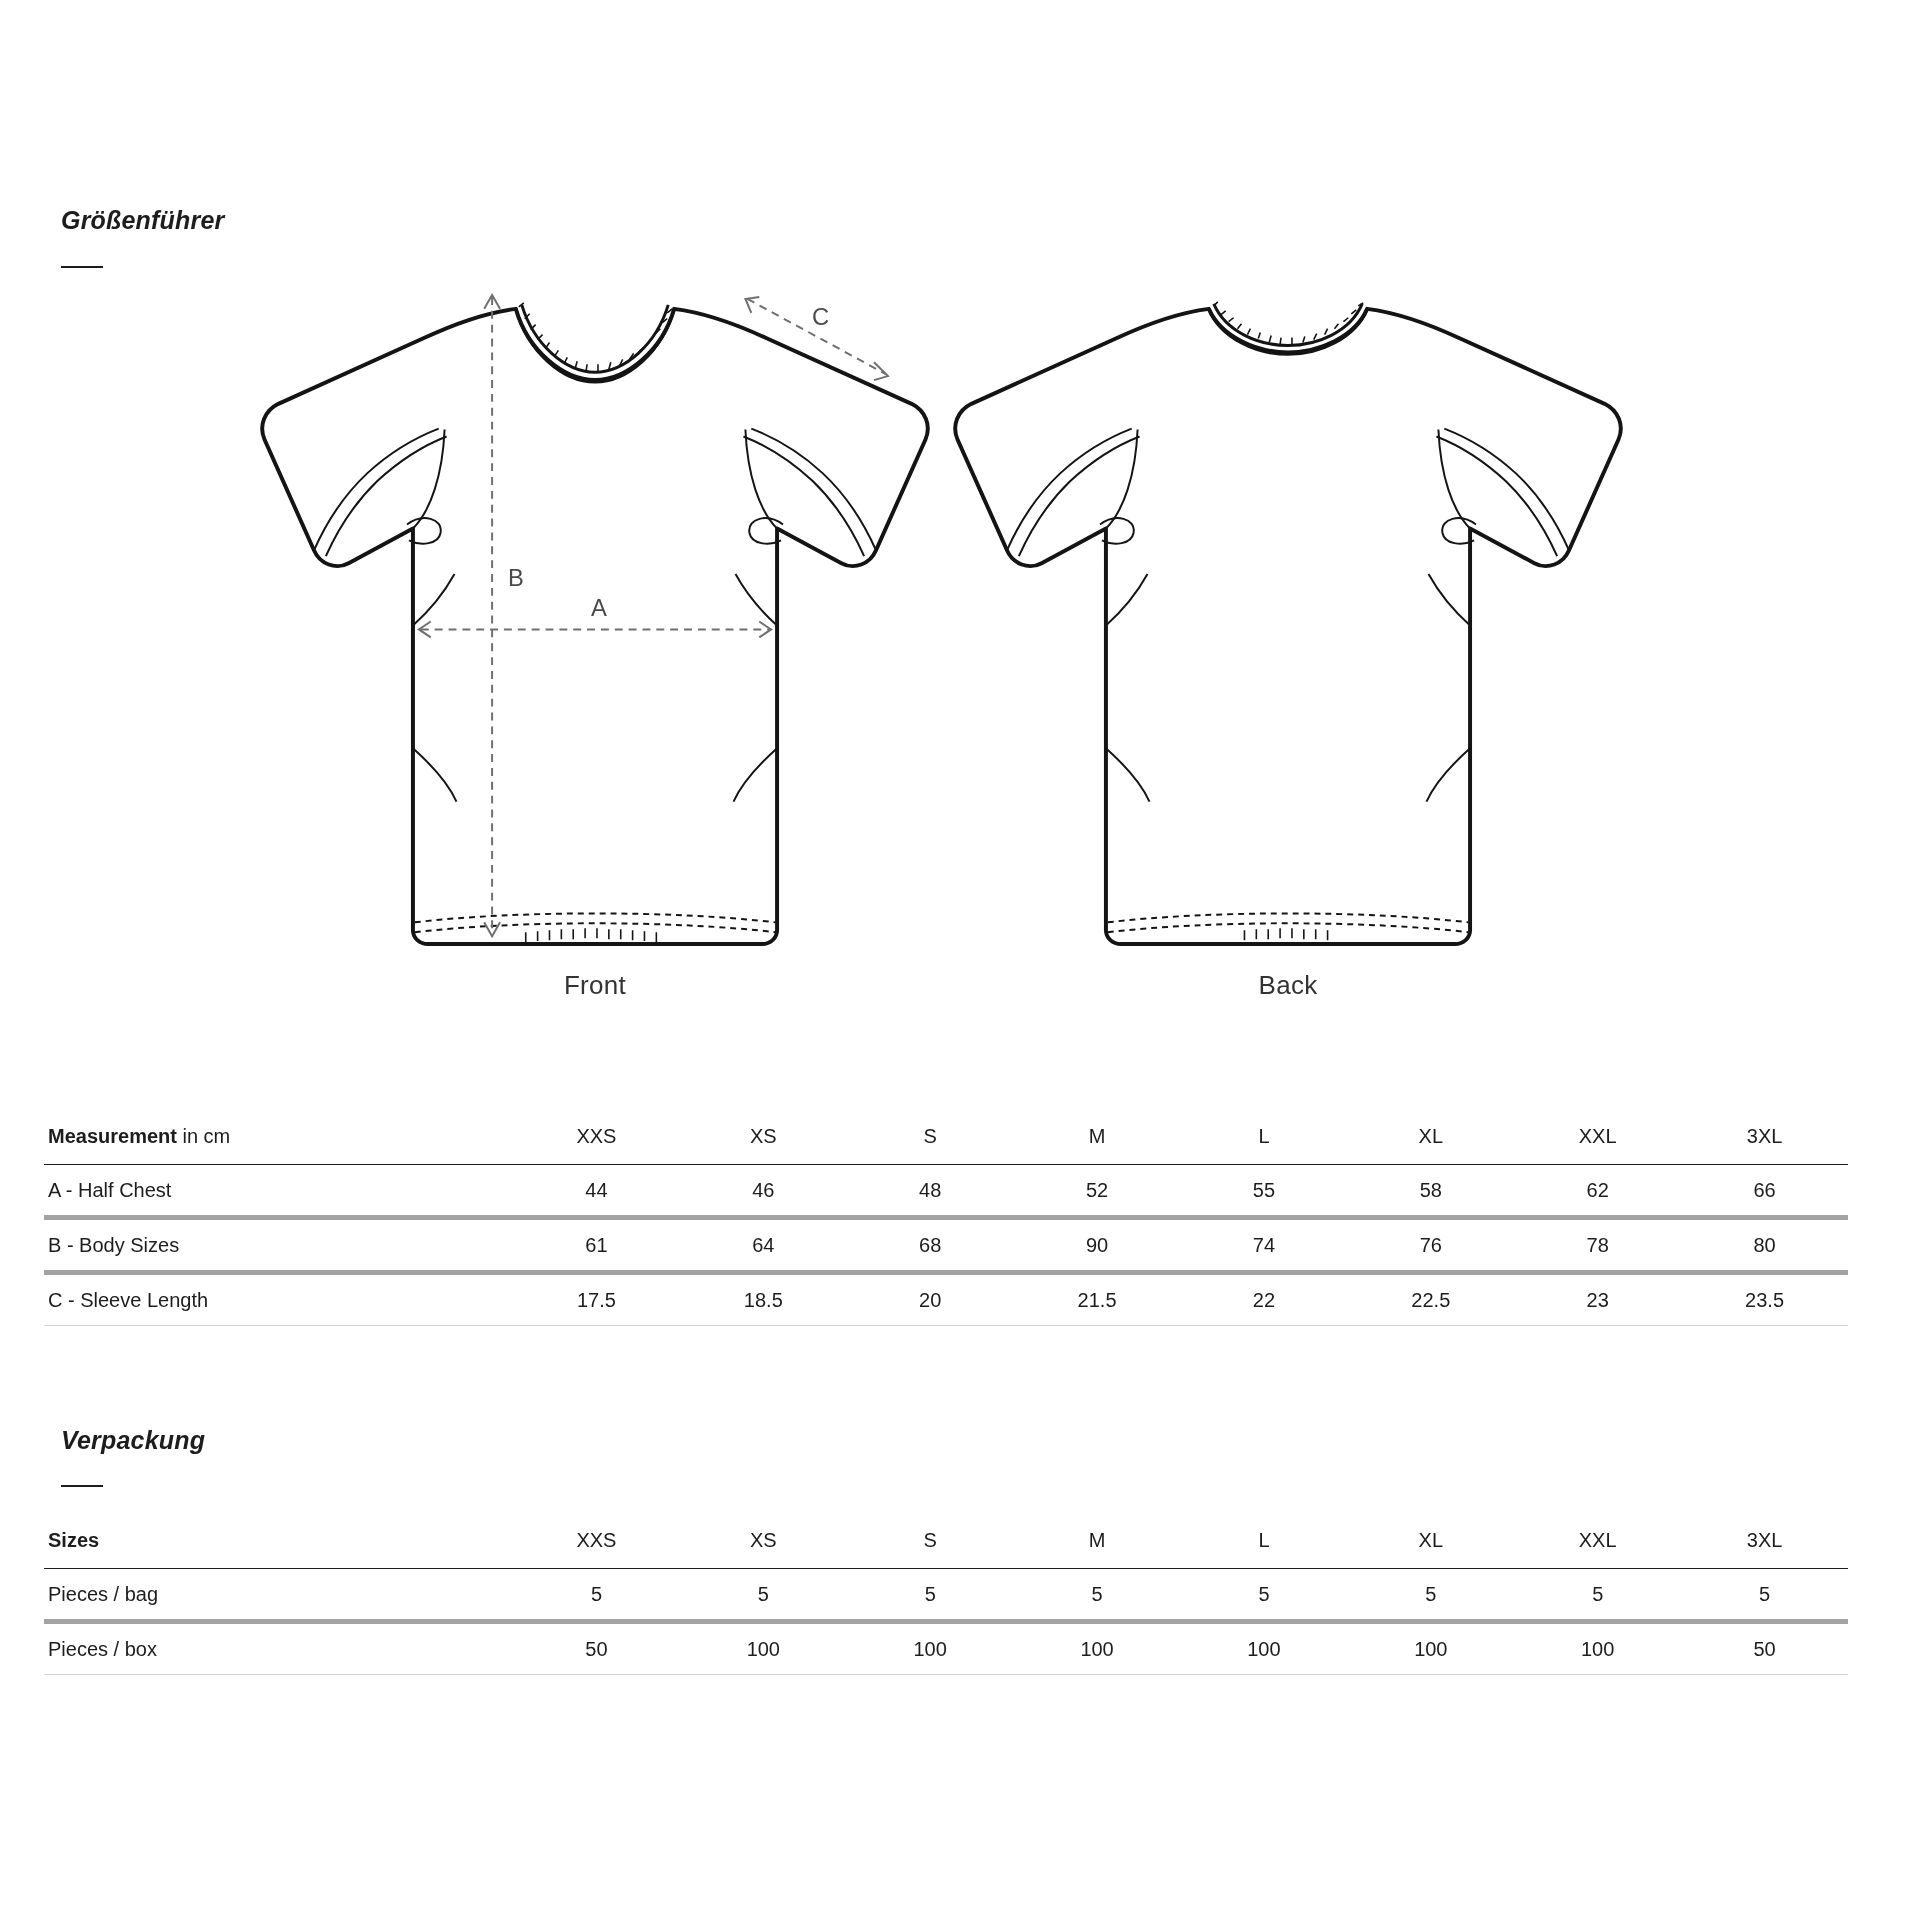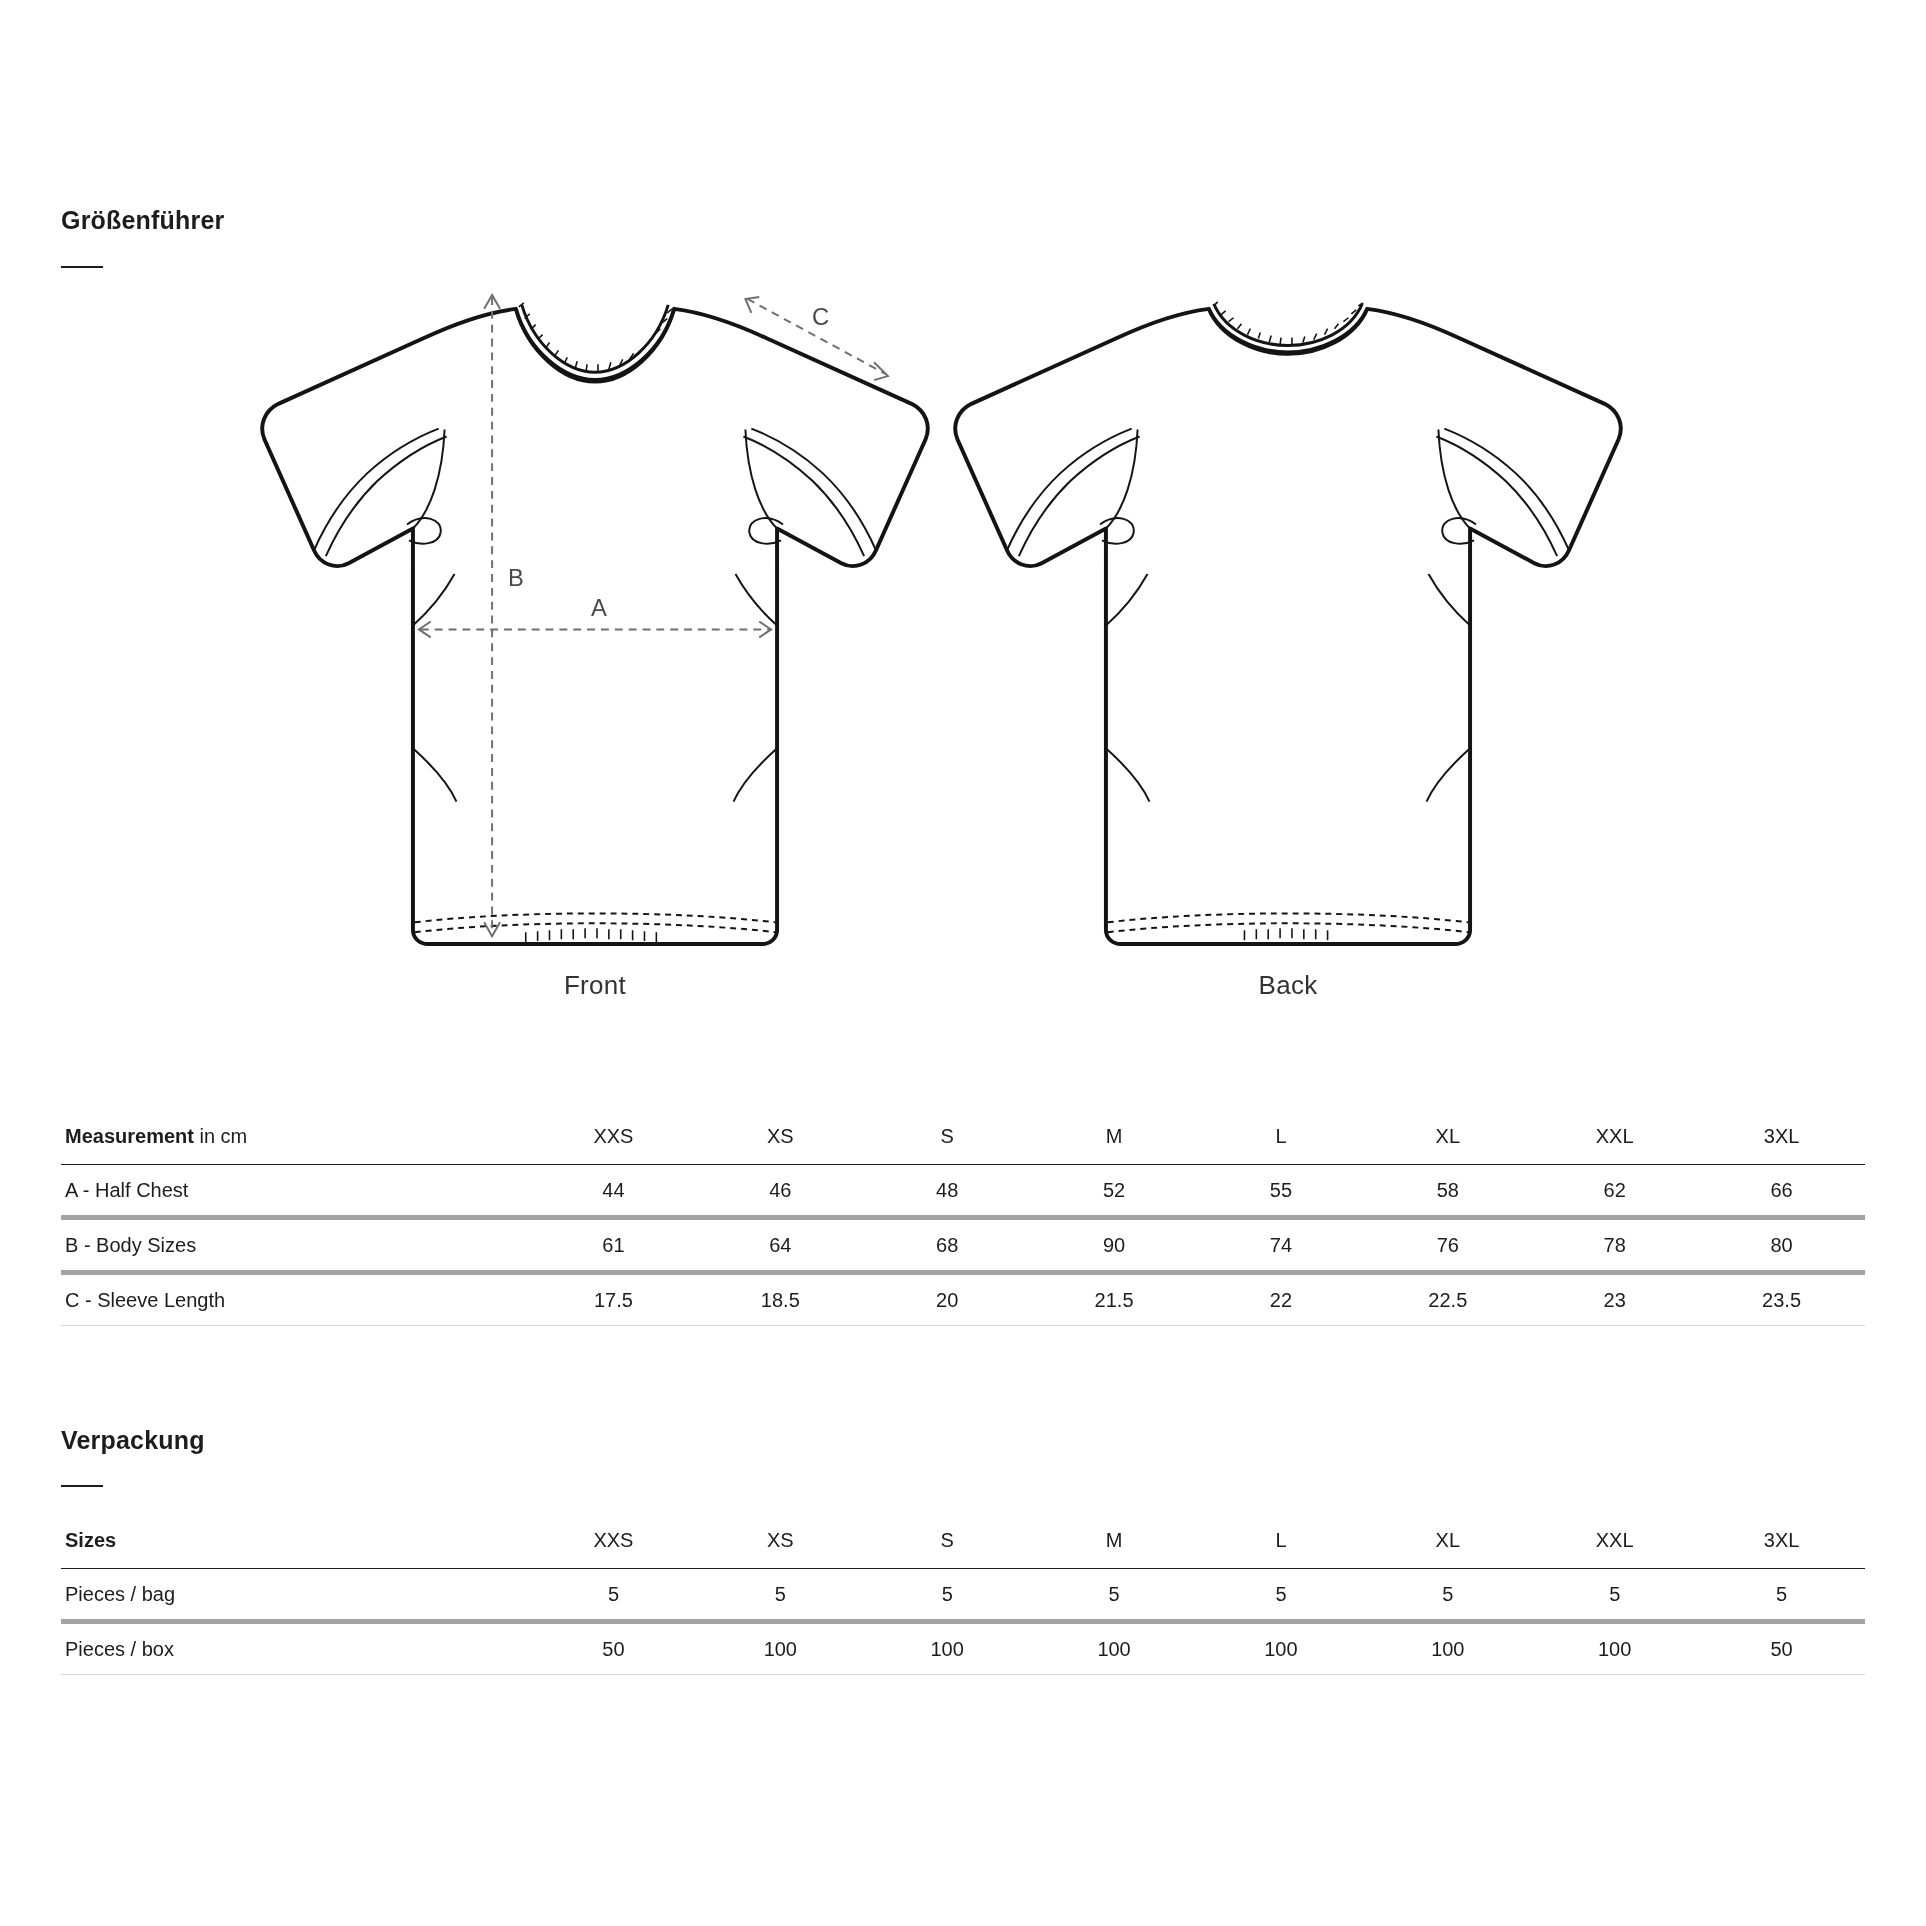--- a/index.html
+++ b/index.html
@@ -23,20 +23,21 @@
     box-sizing: border-box;
     padding: 0 61px;
   }
 
   
   .section-title {
     font-size: 25px;
     font-weight: bold;
     letter-spacing: 0.2px;
     color: #1d1d1d;
+    font-style: italic;
   }
   .section-rule {
     width: 42px;
     height: 2px;
     background: #1d1d1d;
     margin-top: 24px;
   }
 
   #sizeguide-heading { position: absolute; left: 61px; top: 206px; }
   #sizeguide-rule    { position: absolute; left: 61px; top: 242px; }
@@ -66,21 +67,21 @@
     font-size: 26px;
     color: #333333;
     letter-spacing: 0.3px;
   }
   #label-front { left: 158px; }
   #label-back  { left: 851px; }
 
   
   .table-block {
     position: absolute;
-    left: 61px;
+    left: 44px;
     width: 1804px;
   }
   #measure-table { top: 1109px; }
   #packaging-table { top: 1513px; }
 
   table.grid {
     width: 100%;
     border-collapse: collapse;
     table-layout: fixed;
   }

